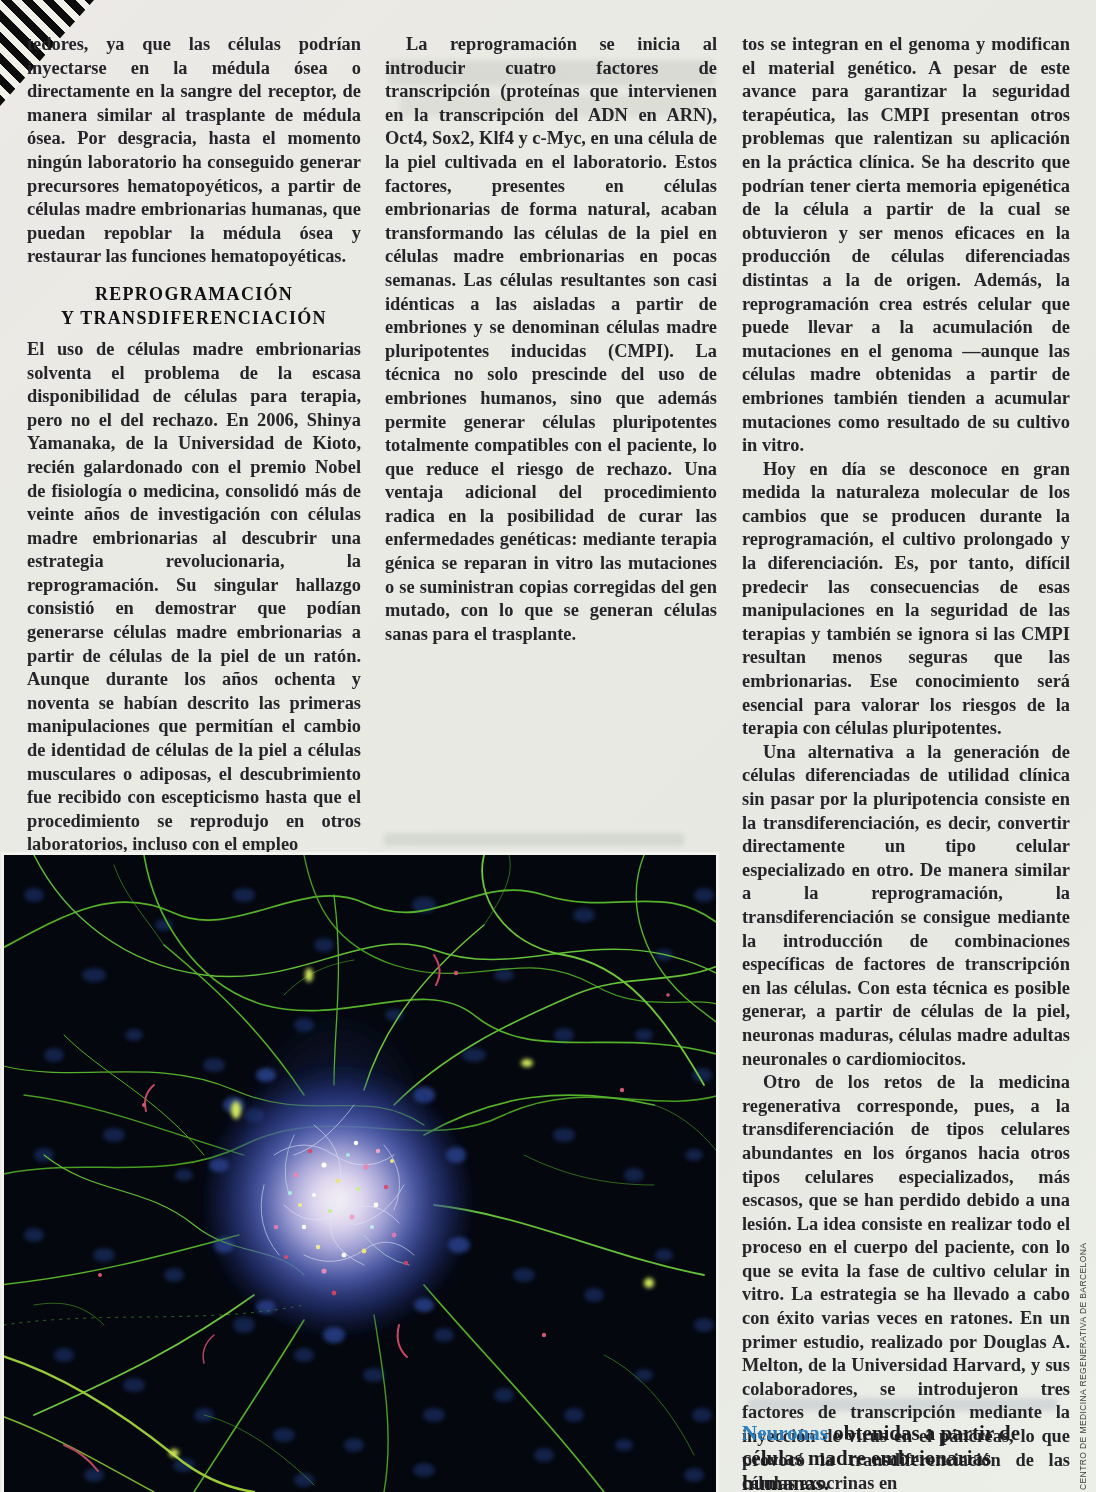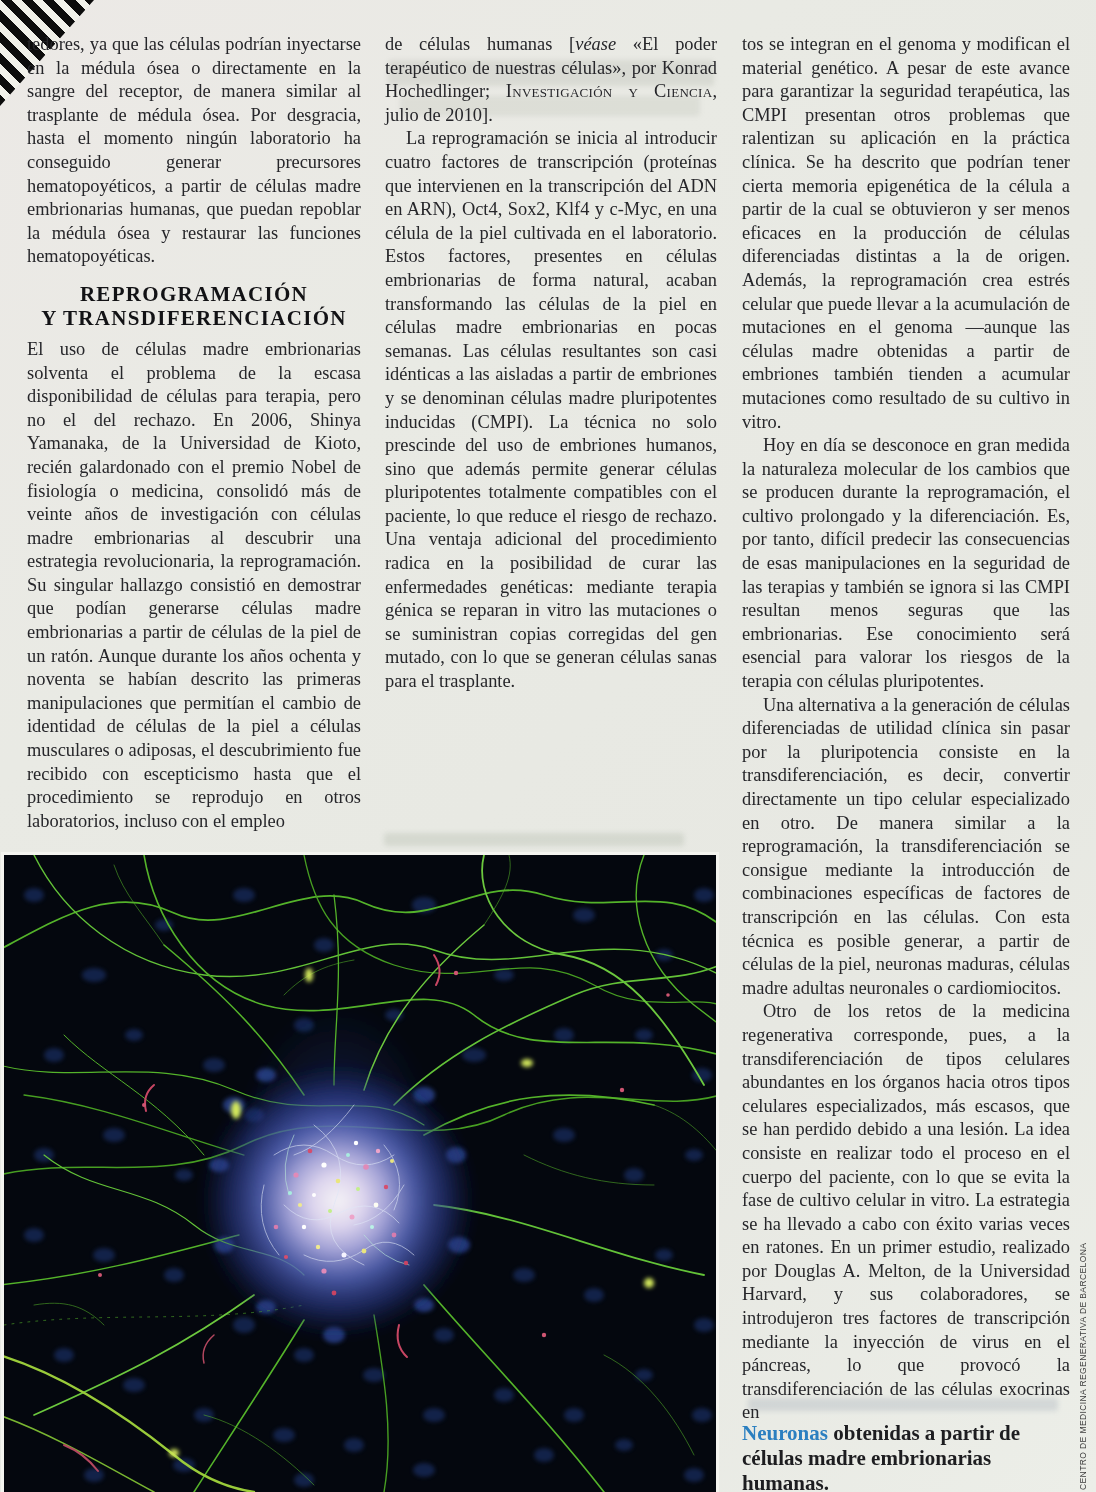--- a/index.html
+++ b/index.html
@@ -11,27 +11,27 @@
     color:#26262a;
   }
   
   .corner{
     position:absolute;top:0;left:0;width:94px;height:106px;
     clip-path:polygon(0 0,100% 0,0 100%);
     background:repeating-linear-gradient(45deg,#0c0c0c 0 8px,#f1f1ea 8px 15px);
   }
   
   .col{position:absolute;top:33px;font-size:18.4px;line-height:23.6px;text-align:justify;}
-  .col p{margin:0;}
+  .col p{margin:0;font-weight:bold;}
   .col1{left:27px;width:334px;}
   .col2{left:385px;width:332px;}
   .col3{left:742px;width:328px;}
   .indent{text-indent:21px;}
   h2.sectionhead{
-    margin:13px 0 8px 0;font-size:21px;line-height:24px;font-weight:bold;
+    margin:13px 0 8px 0;font-size:18px;line-height:24px;font-weight:bold;
     letter-spacing:1.3px;text-align:center;color:#121215;
   }
   em{font-style:italic;}
   .sc{font-variant:small-caps;letter-spacing:.3px;}
   
   figure.micro{position:absolute;left:4px;top:855px;width:712px;height:637px;margin:0;
     box-shadow:0 0 0 3px #f4f4ef;}
   figure.micro svg{display:block;}
   
   .caption{
@@ -68,21 +68,20 @@
   <div class="col col1">
     <p>tedores, ya que las células podrían inyectarse en la médula ósea o directamente en la sangre del receptor, de manera similar al trasplante de médula ósea. Por desgracia, hasta el momento ningún laboratorio ha conseguido generar precursores hematopoyéticos, a partir de células madre embrionarias humanas, que puedan repoblar la médula ósea y restaurar las funciones hematopoyéticas.</p>
     <h2 class="sectionhead">
       <span>REPROGRAMACIÓN</span><br>
       <span>Y TRANSDIFERENCIACIÓN</span>
     </h2>
     <p>El uso de células madre embrionarias solventa el problema de la escasa disponibilidad de células para terapia, pero no el del rechazo. En 2006, Shinya Yamanaka, de la Universidad de Kioto, recién galardonado con el premio Nobel de fisiología o medicina, consolidó más de veinte años de investigación con células madre embrionarias al descubrir una estrategia revolucionaria, la reprogramación. Su singular hallazgo consistió en demostrar que podían generarse células madre embrionarias a partir de células de la piel de un ratón. Aunque durante los años ochenta y noventa se habían descrito las primeras manipulaciones que permitían el cambio de identidad de células de la piel a células musculares o adiposas, el descubrimiento fue recibido con escepticismo hasta que el procedimiento se reprodujo en otros laboratorios, incluso con el empleo</p>
   </div>
 
   <div class="col col2">
-    <p><span>de células humanas [</span><em>véase</em><span> «El poder terapéutico de nuestras células», por Konrad Hochedlinger; </span><span class="sc">Investigación y Ciencia</span><span>, julio de 2010].</span></p>
     <p class="indent">La reprogramación se inicia al introducir cuatro factores de transcripción (proteínas que intervienen en la transcripción del ADN en ARN), Oct4, Sox2, Klf4 y c-Myc, en una célula de la piel cultivada en el laboratorio. Estos factores, presentes en células embrionarias de forma natural, acaban transformando las células de la piel en células madre embrionarias en pocas semanas. Las células resultantes son casi idénticas a las aisladas a partir de embriones y se denominan células madre pluripotentes inducidas (CMPI). La técnica no solo prescinde del uso de embriones humanos, sino que además permite generar células pluripotentes totalmente compatibles con el paciente, lo que reduce el riesgo de rechazo. Una ventaja adicional del procedimiento radica en la posibilidad de curar las enfermedades genéticas: mediante terapia génica se reparan in vitro las mutaciones o se suministran copias corregidas del gen mutado, con lo que se generan células sanas para el trasplante.</p>
   </div>
 
   <div class="col col3">
     <p>tos se integran en el genoma y modifican el material genético. A pesar de este avance para garantizar la seguridad terapéutica, las CMPI presentan otros problemas que ralentizan su aplicación en la práctica clínica. Se ha descrito que podrían tener cierta memoria epigenética de la célula a partir de la cual se obtuvieron y ser menos eficaces en la producción de células diferenciadas distintas a la de origen. Además, la reprogramación crea estrés celular que puede llevar a la acumulación de mutaciones en el genoma —aunque las células madre obtenidas a partir de embriones también tienden a acumular mutaciones como resultado de su cultivo in vitro.</p>
     <p class="indent">Hoy en día se desconoce en gran medida la naturaleza molecular de los cambios que se producen durante la reprogramación, el cultivo prolongado y la diferenciación. Es, por tanto, difícil predecir las consecuencias de esas manipulaciones en la seguridad de las terapias y también se ignora si las CMPI resultan menos seguras que las embrionarias. Ese conocimiento será esencial para valorar los riesgos de la terapia con células pluripotentes.</p>
     <p class="indent">Una alternativa a la generación de células diferenciadas de utilidad clínica sin pasar por la pluripotencia consiste en la transdiferenciación, es decir, convertir directamente un tipo celular especializado en otro. De manera similar a la reprogramación, la transdiferenciación se consigue mediante la introducción de combinaciones específicas de factores de transcripción en las células. Con esta técnica es posible generar, a partir de células de la piel, neuronas maduras, células madre adultas neuronales o cardiomiocitos.</p>
     <p class="indent">Otro de los retos de la medicina regenerativa corresponde, pues, a la transdiferenciación de tipos celulares abundantes en los órganos hacia otros tipos celulares especializados, más escasos, que se han perdido debido a una lesión. La idea consiste en realizar todo el proceso en el cuerpo del paciente, con lo que se evita la fase de cultivo celular in vitro. La estrategia se ha llevado a cabo con éxito varias veces en ratones. En un primer estudio, realizado por Douglas A. Melton, de la Universidad Harvard, y sus colaboradores, se introdujeron tres factores de transcripción mediante la inyección de virus en el páncreas, lo que provocó la transdiferenciación de las células exocrinas en</p>
   </div>
 

